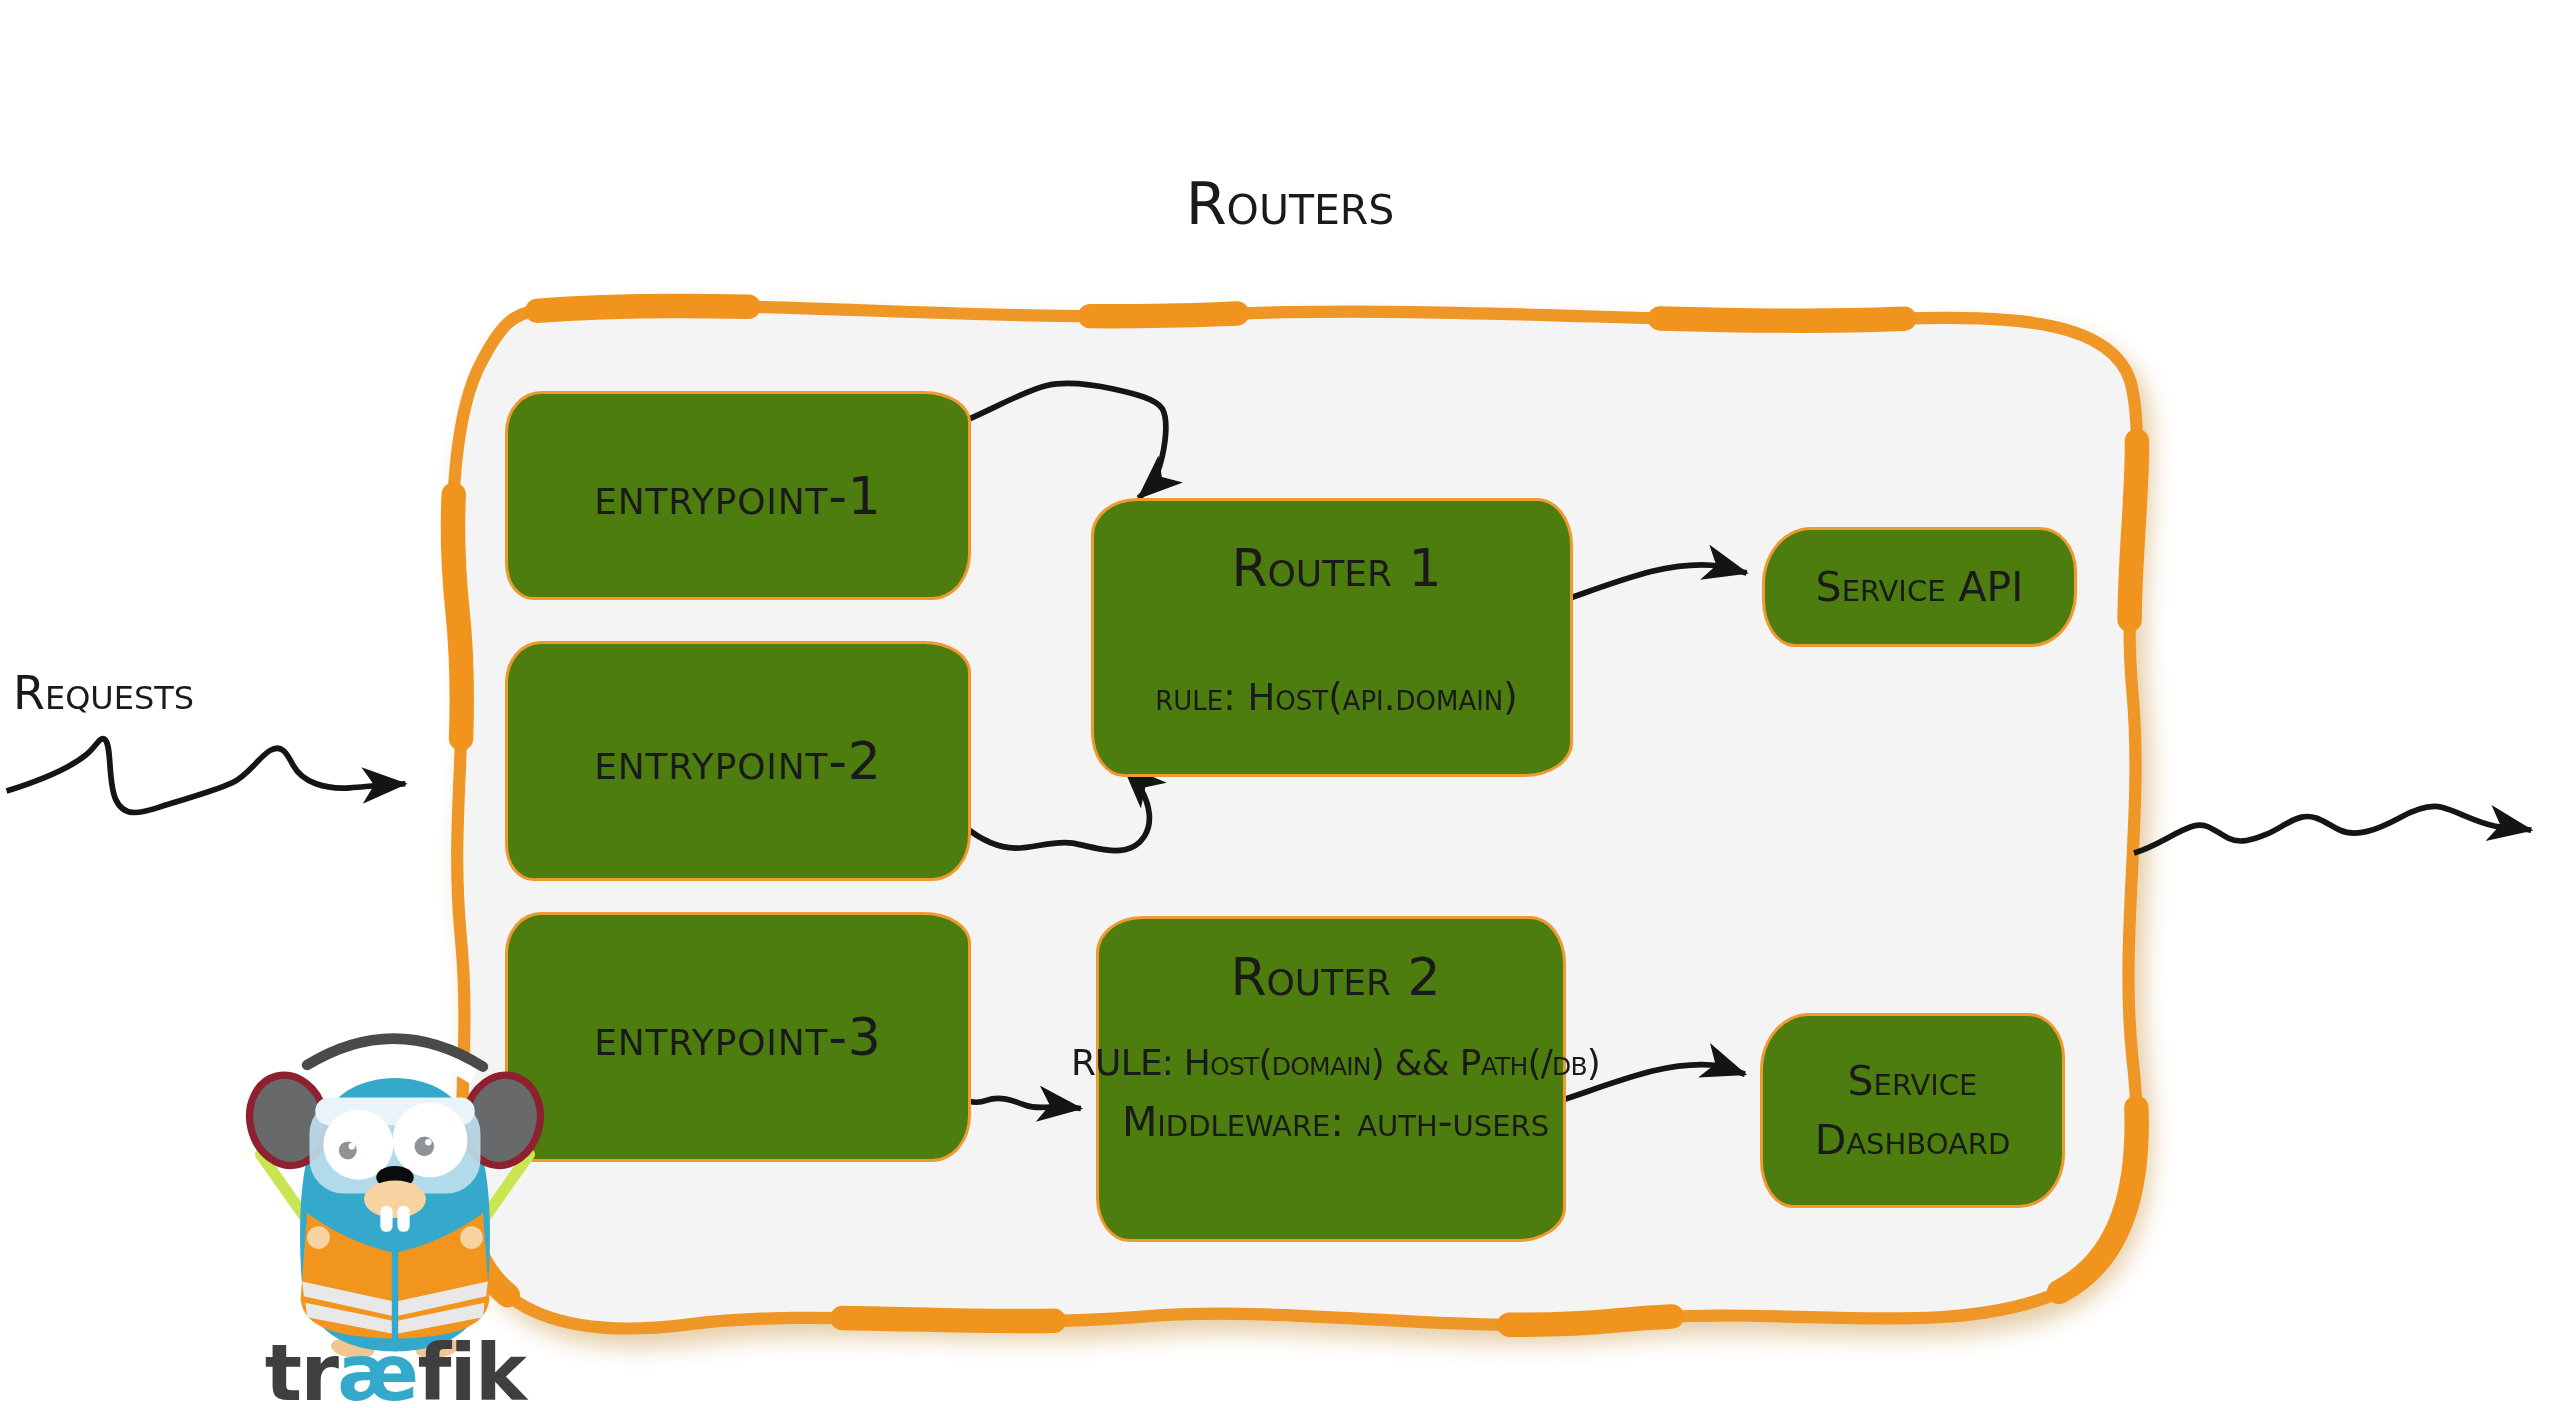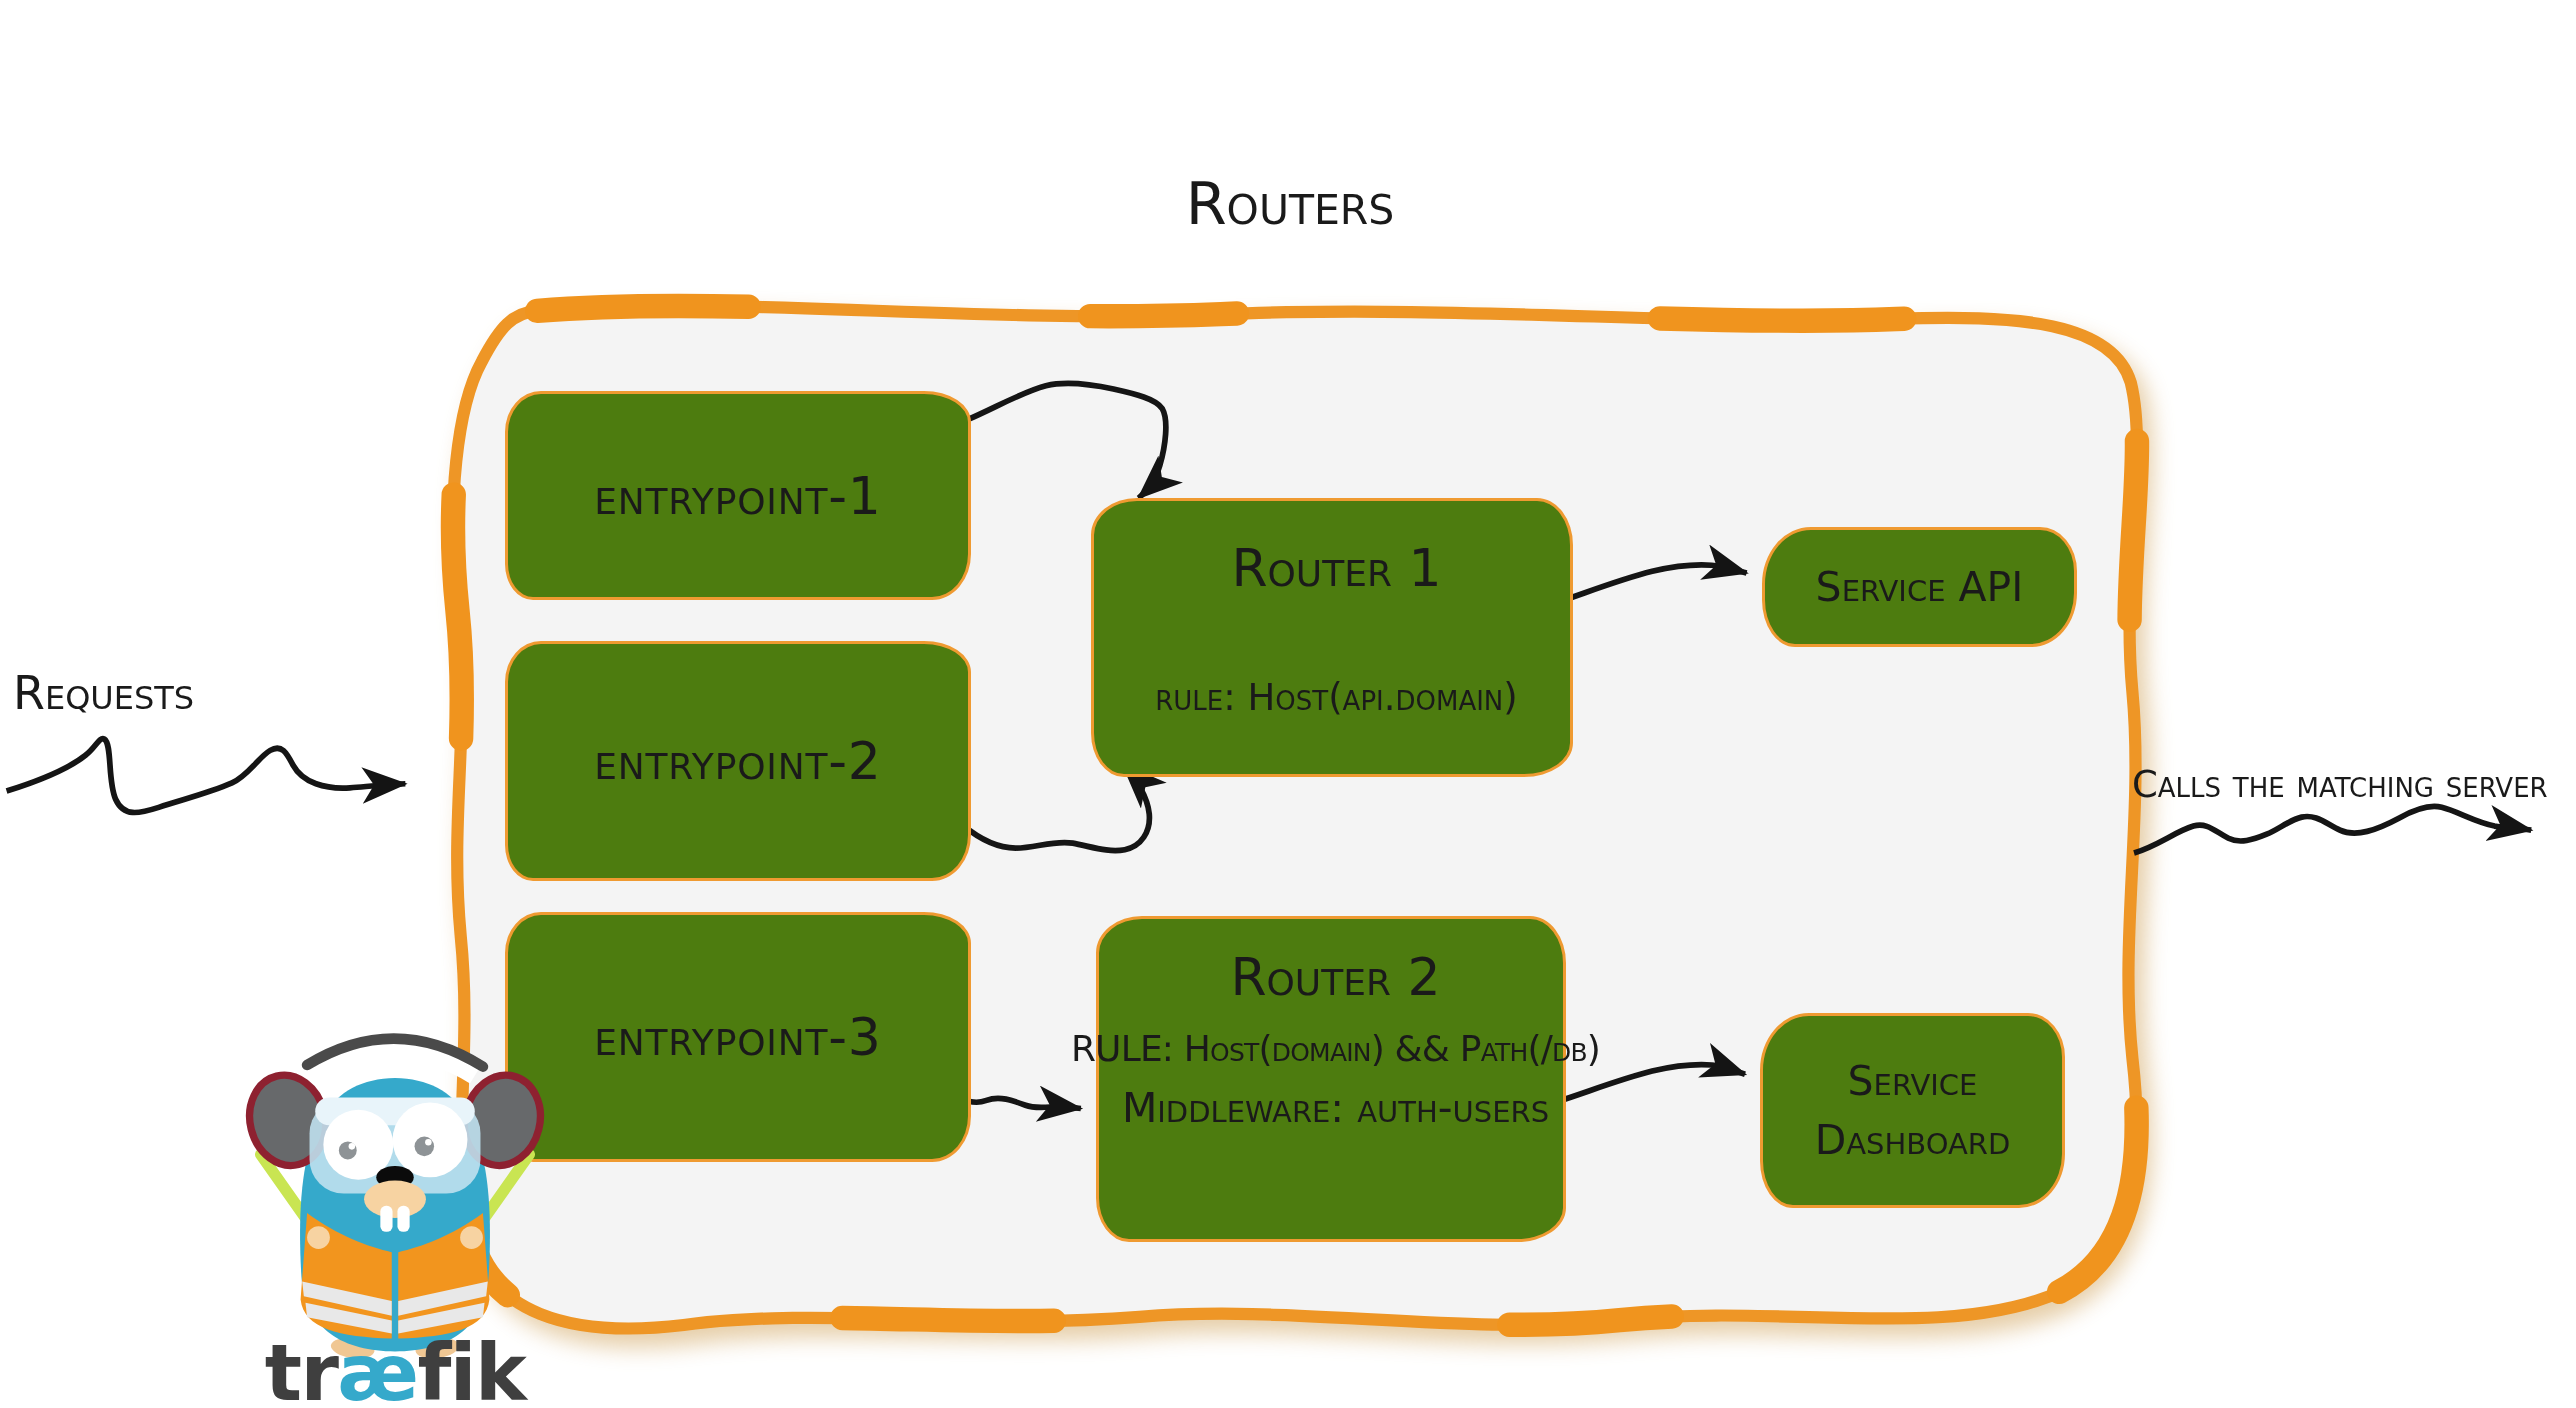--- a/index.html
+++ b/index.html
@@ -9,21 +9,21 @@
   svg{position:absolute;left:0;top:0;}
   .node{position:absolute;background:#4d7c0f;border:3.3px solid #ef9a31;
         display:flex;flex-direction:column;align-items:center;justify-content:center;
         text-align:center;}
   .ep{border-radius:36px 47px 39px 28px / 41px 31px 46px 36px;}
   .rt{border-radius:46px 36px 49px 33px / 37px 47px 34px 44px;padding-left:9px;}
   .sv{border-radius:49px 37px 46px 33px / 57px 44px 54px 47px;}
   .ep-label{font-size:52px;letter-spacing:0.8px;}
   .rt-title{font-size:52px;}
   .rt-rule1{font-size:37px;margin-top:78px;white-space:nowrap;}
-  .rt-rule2{font-size:36px;margin-top:21px;white-space:nowrap;letter-spacing:-0.8px;}
+  .rt-rule2{font-size:36px;margin-top:35px;white-space:nowrap;letter-spacing:-0.8px;}
   .rt-mw{font-size:41px;margin-top:14.7px;white-space:nowrap;}
   .sv-label{font-size:41px;line-height:1.42;}
   .floating{position:absolute;white-space:nowrap;}
   #diagram-title{left:1103px;top:169px;width:374px;text-align:center;font-size:59px;}
   #requests-label{left:13px;top:666px;font-size:46px;}
   #calls-label{left:2132px;top:763px;font-size:37px;}
   #logo-text{left:212px;top:1328px;width:366px;text-align:center;font-size:78px;font-weight:bold;
              letter-spacing:-1.6px;color:#3f3f3f;}
   #logo-text .ae{color:#35a9cb;font-weight:bold;}
 </style>
@@ -94,21 +94,20 @@
 
     <path d="M 2622,1048 C 2650,1040 2672,1022 2695,1015 C 2712,1010 2722,1022 2738,1030
          C 2752,1037 2768,1032 2785,1025 C 2800,1019 2812,1008 2828,1004
          C 2845,1000 2858,1012 2875,1020 C 2895,1029 2920,1020 2948,1005
          C 2968,994 2985,988 3000,992 C 3020,997 3040,1010 3065,1015
          C 3085,1018 3098,1018 3110,1020" fill="none" stroke="#151515" stroke-width="7" marker-end="url(#ah)"></path>
   </svg>
 
   <div class="floating hand" id="diagram-title">Routers</div>
   <div class="floating hand" id="requests-label">Requests</div>
-  <div class="floating hand" id="calls-label">Calls the matching server</div>
 
   <div class="node ep" style="left:505px;top:391px;width:460px;height:203px;">
     <div class="hand ep-label">entrypoint-1</div>
   </div>
   <div class="node ep" style="left:505px;top:641px;width:460px;height:234px;">
     <div class="hand ep-label">entrypoint-2</div>
   </div>
   <div class="node ep" style="left:505px;top:912px;width:460px;height:244px;">
     <div class="hand ep-label">entrypoint-3</div>
   </div>

